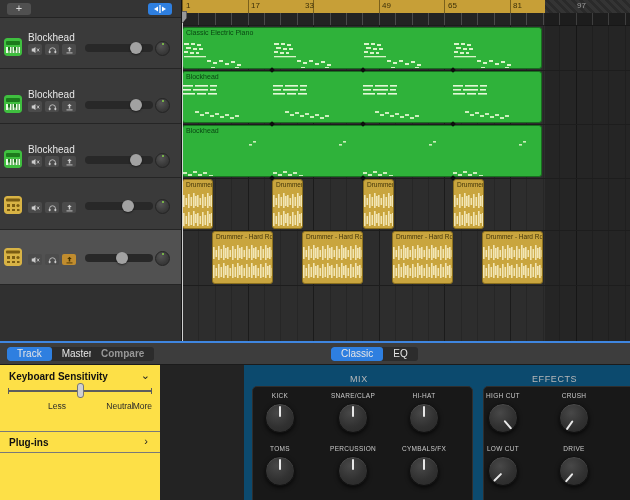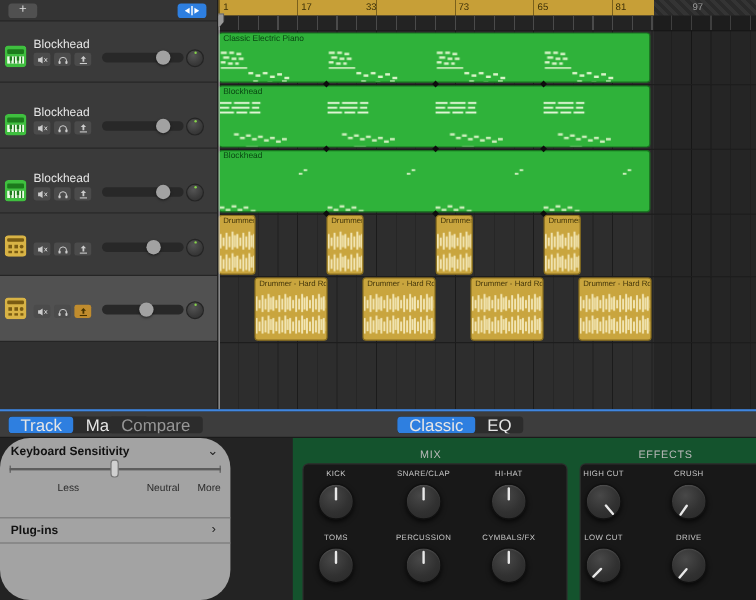--- a/index.html
+++ b/index.html
@@ -61,41 +61,41 @@
   .rgl { position:relative; font-size:7px; line-height:9px; padding-left:3px; color:#0a4713; white-space:nowrap; overflow:hidden; }
   .reg-gold .rgl { color:#42350a; font-size:6.5px; }
   .notes { position:absolute; left:0; top:9px; right:0; bottom:0; }
   .playhead-line { position:absolute; left:0; top:13px; width:1px; height:328px; background:#e3e3e3; opacity:.9; z-index:9; }
   .playhead-cap { position:absolute; left:-4px; top:11px; width:9px; height:12px; background:#989898; z-index:10;
     clip-path:polygon(0 0,100% 0,100% 55%,50% 100%,0 55%); border:1px solid #5c5c5c; }
   
   .bottom { position:absolute; left:0; top:341px; right:0; bottom:0; background:#232323; border-top:2px solid #3f86e0; }
   .tabbar { position:absolute; left:0; top:0; right:0; height:22px; background:#3d3d3d; border-bottom:1px solid #1b1b1b; }
   .seg { position:absolute; top:4px; display:flex; background:#2c2c2c; border-radius:3px; overflow:hidden; }
-  .tabbtn { height:14px; line-height:14px; padding:0 10px; font-size:14px; color:#e6e6e6; }
+  .tabbtn { height:14px; line-height:14px; padding:0 10px; font-size:10px; color:#e6e6e6; }
   .tabbtn.active { background:#2e7fe0; border-radius:3px; }
   .tabbtn.dim { color:#979797; }
-  .seg-left { left:7px; } .single { left:91px; } .seg-center { left:331px; }
+  .seg-left { left:7px; } .single { left:91px;font-weight:bold; } .seg-center { left:331px; }
   
-  .inspector { position:absolute; left:0; top:22px; width:192px; bottom:0; background:#a3a3a3; color:#151515;border-radius:25px; }
+  .inspector { position:absolute; left:0; top:22px; width:160px; bottom:0; background:#fde047; color:#151515; }
   .insp-title { position:absolute; left:9px; top:6px; font-size:10px; font-weight:bold; color:#111; }
   .chev { position:absolute; right:10px; font-size:11px; color:#222; }
   .ks-chev { top:4px; }
   .ks-track { position:absolute; left:8px; right:8px; top:25px; height:2px; background:#5d5d5d; }
   .ks-track::before, .ks-track::after { content:""; position:absolute; top:-2px; width:1px; height:6px; background:#5d5d5d; }
   .ks-track::before { left:0; } .ks-track::after { right:0; }
   .ks-thumb { position:absolute; top:-7px; width:7px; height:15px; background:#d0d0d0; border:1px solid #767676; border-radius:3px; }
   .ks-lab { position:absolute; top:36px; font-size:8.5px; color:#2a2a2a;margin-left:40px; }
   .ks-less { left:8px; } .ks-neutral { left:50%; transform:translateX(-50%); } .ks-more { right:8px; }
   .ks-desc { position:absolute; left:8px; top:47px; width:160px; font-size:8.5px; line-height:1.25; color:#3a3a3a; }
   .insp-div { position:absolute; left:0; right:0; height:1px; background:#797979; }
   .pi-title { position:absolute; left:9px; top:72px; font-size:10px; font-weight:bold; color:#111; }
   .pi-chev { top:70px; right:12px; }
   
-  .plugin { position:absolute; left:244px; top:22px; right:0; bottom:0; background:#14532d; overflow:hidden; }
+  .plugin { position:absolute; left:244px; top:22px; right:0; bottom:0; background:#0c4a6e; overflow:hidden; }
   .sc-header { position:absolute; top:9px; font-size:9px; letter-spacing:.6px; color:#b9b9b9; }
   .gbox { position:absolute; top:21px; height:132px; background:#181818; border:1px solid #2e2e2e; border-radius:5px; }
   .kcell { position:absolute; width:64px; text-align:center; }
   .klabel { font-size:6.5px; letter-spacing:.3px; color:#c9c9c9; white-space:nowrap; }
   .knob { position:relative; width:30px; height:30px; margin:4px auto 0; border-radius:50%;
     background:radial-gradient(circle at 40% 32%, #484848, #313131 55%, #272727);
     border:1px solid #101010; box-shadow:0 2px 4px rgba(0,0,0,.7), inset 0 1px 1px rgba(255,255,255,.10); }
   .kind { position:absolute; left:13px; top:2px; width:2px; height:11px; background:#e8e8e8; transform-origin:1px 13px; border-radius:1px; }
 </style>
 </head>
@@ -389,21 +389,21 @@
 
       <div class="hfill"></div>
     </div>
 
     <div class="arrange">
       <div class="ruler-gold"></div>
       <div class="ruler-dark"></div>
       <span class="rlabel" style="left:1px">1</span>
       <span class="rlabel" style="left:66px">17</span>
       <span class="rlabel" style="left:120px">33</span>
-      <span class="rlabel" style="left:197px">73</span>
+      <span class="rlabel" style="left:197px">49</span>
       <span class="rlabel" style="left:263px">65</span>
       <span class="rlabel" style="left:328px">81</span>
       <span class="rlabel dim" style="left:392px">97</span>
       <div class="tickstrip"></div>
       <div class="grid"></div>
       <div class="beyond"></div>
 
       <div class="region reg-green" style="left:0;top:27px;width:360px;height:42px">
         <div class="rgl">Classic Electric Piano</div>
         <svg class="notes" width="358" height="33">

